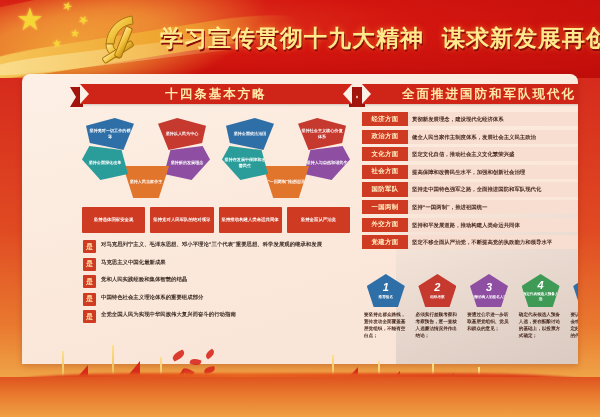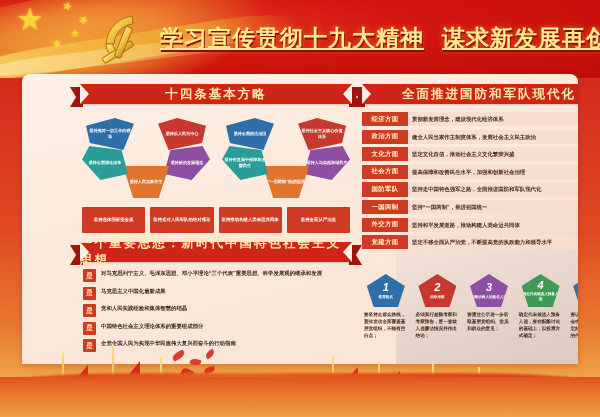--- a/index.html
+++ b/index.html
@@ -26,21 +26,21 @@
   .star { position:absolute; color:#f6d634; line-height:1; text-shadow:0 0 3px rgba(255,220,90,.8); }
   .s1 { left:16px; top:4px;  font-size:31px; }
   .s2 { left:62px; top:0px;  font-size:12px; transform:rotate(18deg); }
   .s3 { left:78px; top:14px; font-size:12px; transform:rotate(30deg); }
   .s4 { left:70px; top:28px; font-size:11px; transform:rotate(5deg); }
   .s5 { left:52px; top:38px; font-size:11px; transform:rotate(-8deg); }
   .emblem { position:absolute; left:88px; top:6px; width:64px; height:64px; }
   .title-line { position:absolute; left:160px; top:13px; width:432px; height:50px;
     display:flex; align-items:center; gap:18px; }
   .title-line span { color:#ffe98d; font-weight:bold; font-size:23px; letter-spacing:1px;
-    text-shadow: 1px 2px 0 #8a0b07, 0 0 6px rgba(255,190,60,.55); white-space:nowrap;text-decoration:underline; }
+    text-shadow: 1px 2px 0 #8a0b07, 0 0 6px rgba(255,190,60,.55); white-space:nowrap; }
   
   .panel { position:absolute; left:22px; top:74px; width:556px; height:290px;
     background: linear-gradient(165deg,#fdf0e6 0%,#fbe9dc 45%,#f9e4d6 100%);
     border-radius: 8px 8px 0 0;
     box-shadow: 0 2px 6px rgba(120,20,10,.25); overflow:hidden; }
   .panel-inner { position:relative; width:100%; height:100%;margin-left:48px; }
   .great-wall { position:absolute; right:0; bottom:0; width:230px; height:150px;
     background: linear-gradient(160deg, rgba(255,255,255,0) 0%, rgba(215,205,200,.55) 35%, rgba(190,178,172,.75) 100%);
     opacity:.75; }
   
@@ -196,27 +196,20 @@
           </div>
         </div>
 
         <div class="boxes-row">
           <div class="sbox">坚持总体国家安全观</div>
           <div class="sbox">坚持党对人民军队的绝对领导</div>
           <div class="sbox">坚持推动构建人类命运共同体</div>
           <div class="sbox">坚持全面从严治党</div>
         </div>
 
-        <div style="margin-top:9px" class="ribbon-wrap">
-          <div class="ribbon">
-            <div class="notch-l"></div>
-            <span>一个重要思想：新时代中国特色社会主义思想</span>
-            <div class="notch-r"></div>
-          </div>
-        </div>
 
         <div class="thought-list">
           <div class="t-item">
             <div class="t-badge">是</div>
             <div class="t-text">对马克思列宁主义、毛泽东思想、邓小平理论“三个代表”重要思想、科学发展观的继承和发展</div>
           </div>
           <div class="t-item">
             <div class="t-badge">是</div>
             <div class="t-text">马克思主义中国化最新成果</div>
           </div>

